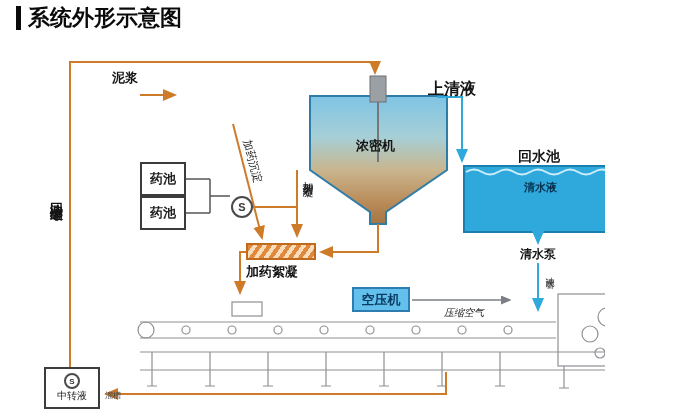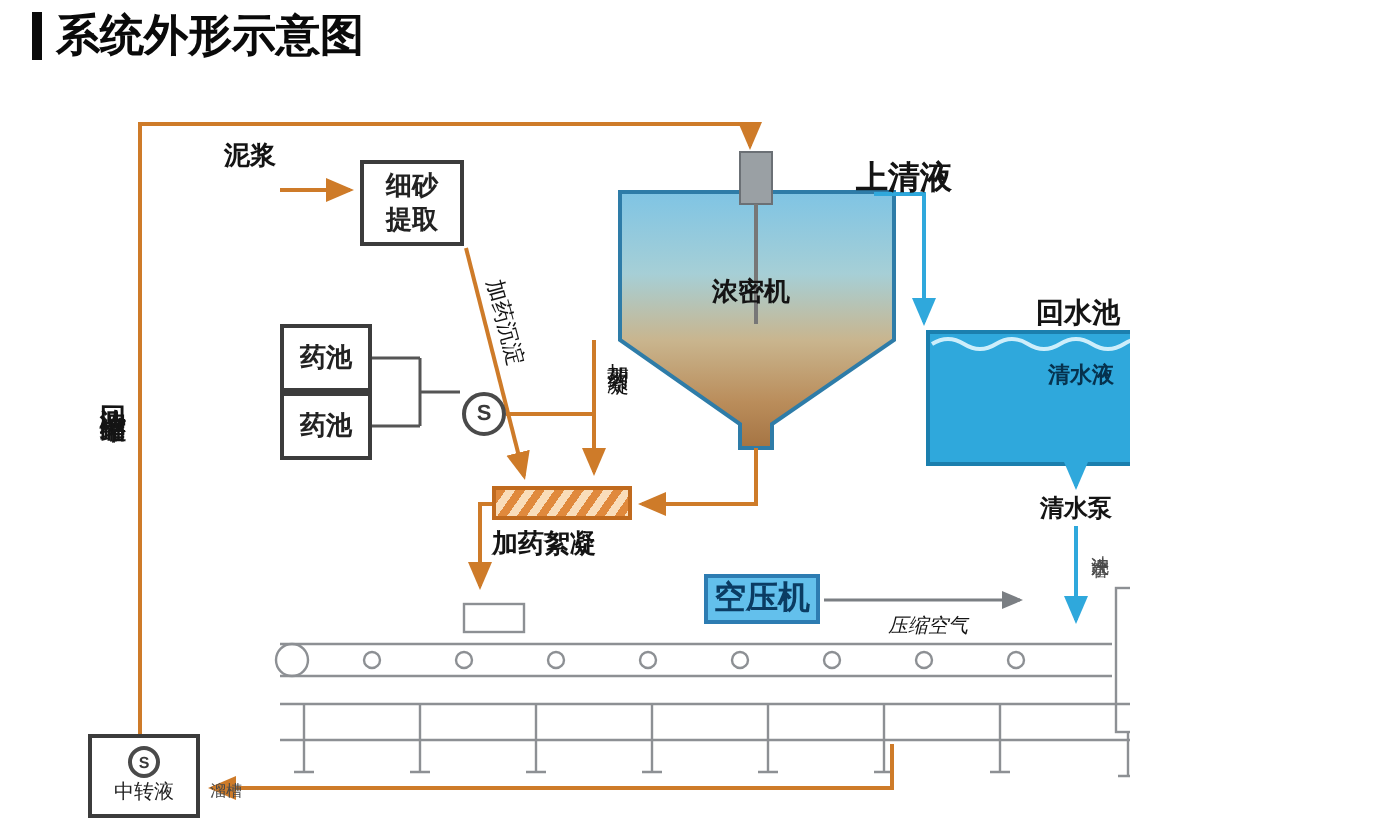--- a/index.html
+++ b/index.html
@@ -1,33 +1,33 @@
 <!DOCTYPE html>
 <html><head>
 <meta charset="utf-8">
 <style>
   html,body{margin:0;padding:0;background:#fff;}
   .stage{position:relative;width:565px;height:420px;background:#ffffff;
-         font-family:"Liberation Sans","DejaVu Sans",sans-serif;overflow:hidden;}
+         font-family:"Liberation Sans","DejaVu Sans",sans-serif;overflow:hidden;padding-left:40px;}
   svg{position:absolute;left:0;top:0;}
   .lbl{position:absolute;color:#141414;white-space:nowrap;}
   .b{font-weight:bold;}
   .title{left:16px;top:6px;font-size:22px;font-weight:bold;color:#0a0a0a;
          border-left:5px solid #0a0a0a;padding-left:7px;line-height:1.1;}
   .nbox{position:absolute;background:#fff;border:2px solid #3c3c3c;
         display:flex;align-items:center;justify-content:center;text-align:center;
         font-weight:bold;color:#222;box-sizing:border-box;}
   .vtext{writing-mode:vertical-rl;text-orientation:upright;letter-spacing:2px;}
   .rot{transform-origin:0 0;transform:rotate(75deg);}
   .mixer{position:absolute;left:246px;top:243px;width:70px;height:17px;box-sizing:border-box;
          border:2px solid #c06a1e;
          background:repeating-linear-gradient(125deg,#e0893c 0 4px,#f9ddba 4px 8px);}
   .compressor{position:absolute;left:352px;top:287px;width:58px;height:25px;box-sizing:border-box;
          background:#63c0ec;border:2px solid #2d7cb2;color:#0b3c63;font-weight:bold;
-         display:flex;align-items:center;justify-content:center;font-size:16px;}
+         display:flex;align-items:center;justify-content:center;font-size:13px;}
   .pump{position:absolute;border-radius:50%;border:2px solid #4a4a4a;background:#fff;
         display:flex;align-items:center;justify-content:center;font-weight:bold;
         color:#3a3a3a;box-sizing:border-box;}
 </style>
 </head>
 <body>
 
 <div class="stage">
 
   <svg width="700" height="420" viewBox="0 0 700 420">
@@ -105,23 +105,20 @@
       <path d="M538,263 V310" marker-end="url(#aB)"></path>
     </g>
 
     <path d="M412,300 H510" stroke="#7b7f83" stroke-width="1.5" fill="none" marker-end="url(#aG)"></path>
   </svg>
 
   <div class="lbl title">系统外形示意图</div>
 
   <div class="lbl b" style="left:112px;top:69px;font-size:13px;">泥浆</div>
 
-  <div class="nbox" style="left:180px;top:80px;width:52px;height:43px;font-size:13px;">
-    <span style="width:30px;display:inline-block;line-height:1.25;">细砂提取</span>
-  </div>
 
   <div class="lbl b" style="left:428px;top:79px;font-size:16px;">上清液</div>
 
   <div class="lbl b" style="left:356px;top:137px;font-size:13px;">浓密机</div>
 
   <div class="lbl b" style="left:518px;top:148px;font-size:14px;">回水池</div>
 
   <div class="lbl b" style="left:524px;top:180px;font-size:11px;color:#06324e;">清水液</div>
 
   <div class="lbl b" style="left:520px;top:246px;font-size:12px;">清水泵</div>

